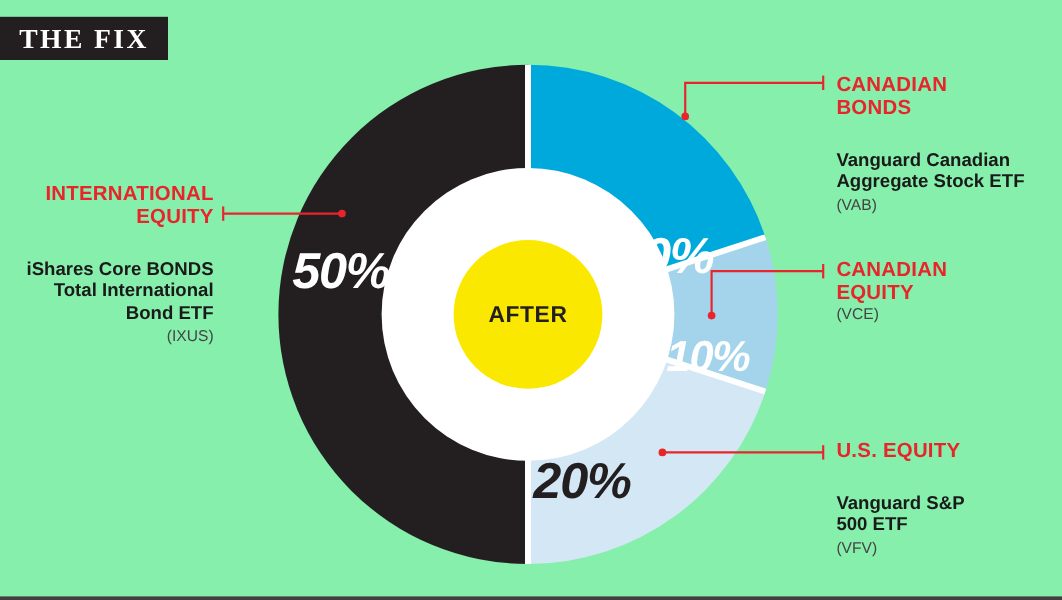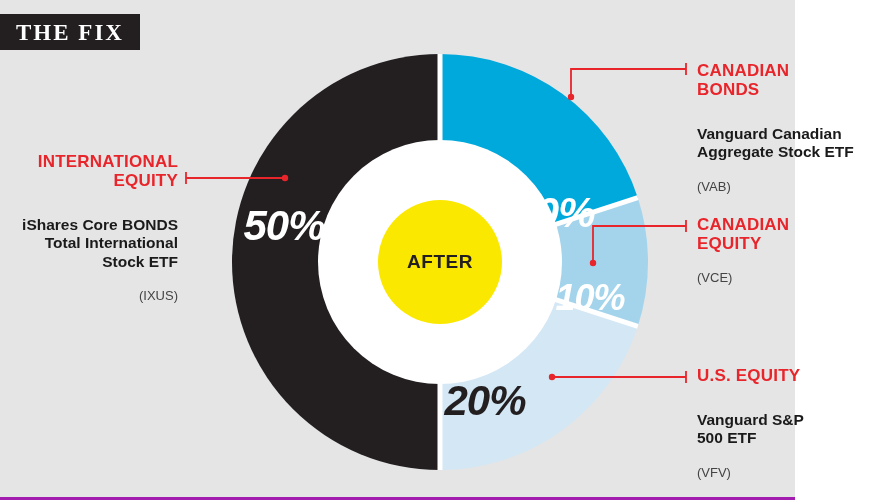--- a/index.html
+++ b/index.html
@@ -9,25 +9,25 @@
   body {
     width: 885px;
     height: 500px;
     background: #ffffff;
     font-family: "Liberation Sans", sans-serif;
     overflow: hidden;
     position: relative;
   }
   #root {
     position: relative;
-    width: 795px;
+    width: 885px;
     height: 500px;
-    background: #e5e5e5;
+    background: #86efac;
     box-sizing: border-box;
-    border-bottom: 3px solid #a21caf;
+    border-bottom: 3px solid #404040;
   }
 
   
   .banner {
     position: absolute;
     left: 0;
     top: 14px;
     width: 140px;
     height: 36px;
     background: #231f20;
@@ -89,21 +89,21 @@
     color: #1a1a1a;
     font-weight: bold;
     font-size: 15.5px;
     line-height: 1.18;
     margin-top: 26px;
   }
   .callout .ticker {
     color: #444444;
     font-size: 13px;
     line-height: 1.2;
-    margin-top: 17px;
+    margin-top: 1px;
   }
   .callout.right { text-align: left; }
   .callout.left  { text-align: right; }
 
   
   .leaders {
     position: absolute;
     left: 0;
     top: 0;
     width: 885px;
@@ -206,18 +206,18 @@
   </div>
 
   <div class="callout left" style="left:10px; top:152px; width:168px;">
     <div class="cat">
       <div>INTERNATIONAL</div>
       <div>EQUITY</div>
     </div>
     <div class="fund">
       <div>iShares Core BONDS</div>
       <div>Total International</div>
-      <div>Stock  ETF</div>
+      <div>Bond  ETF</div>
     </div>
     <div class="ticker">(IXUS)</div>
   </div>
 
 </div>
 
 </body></html>

